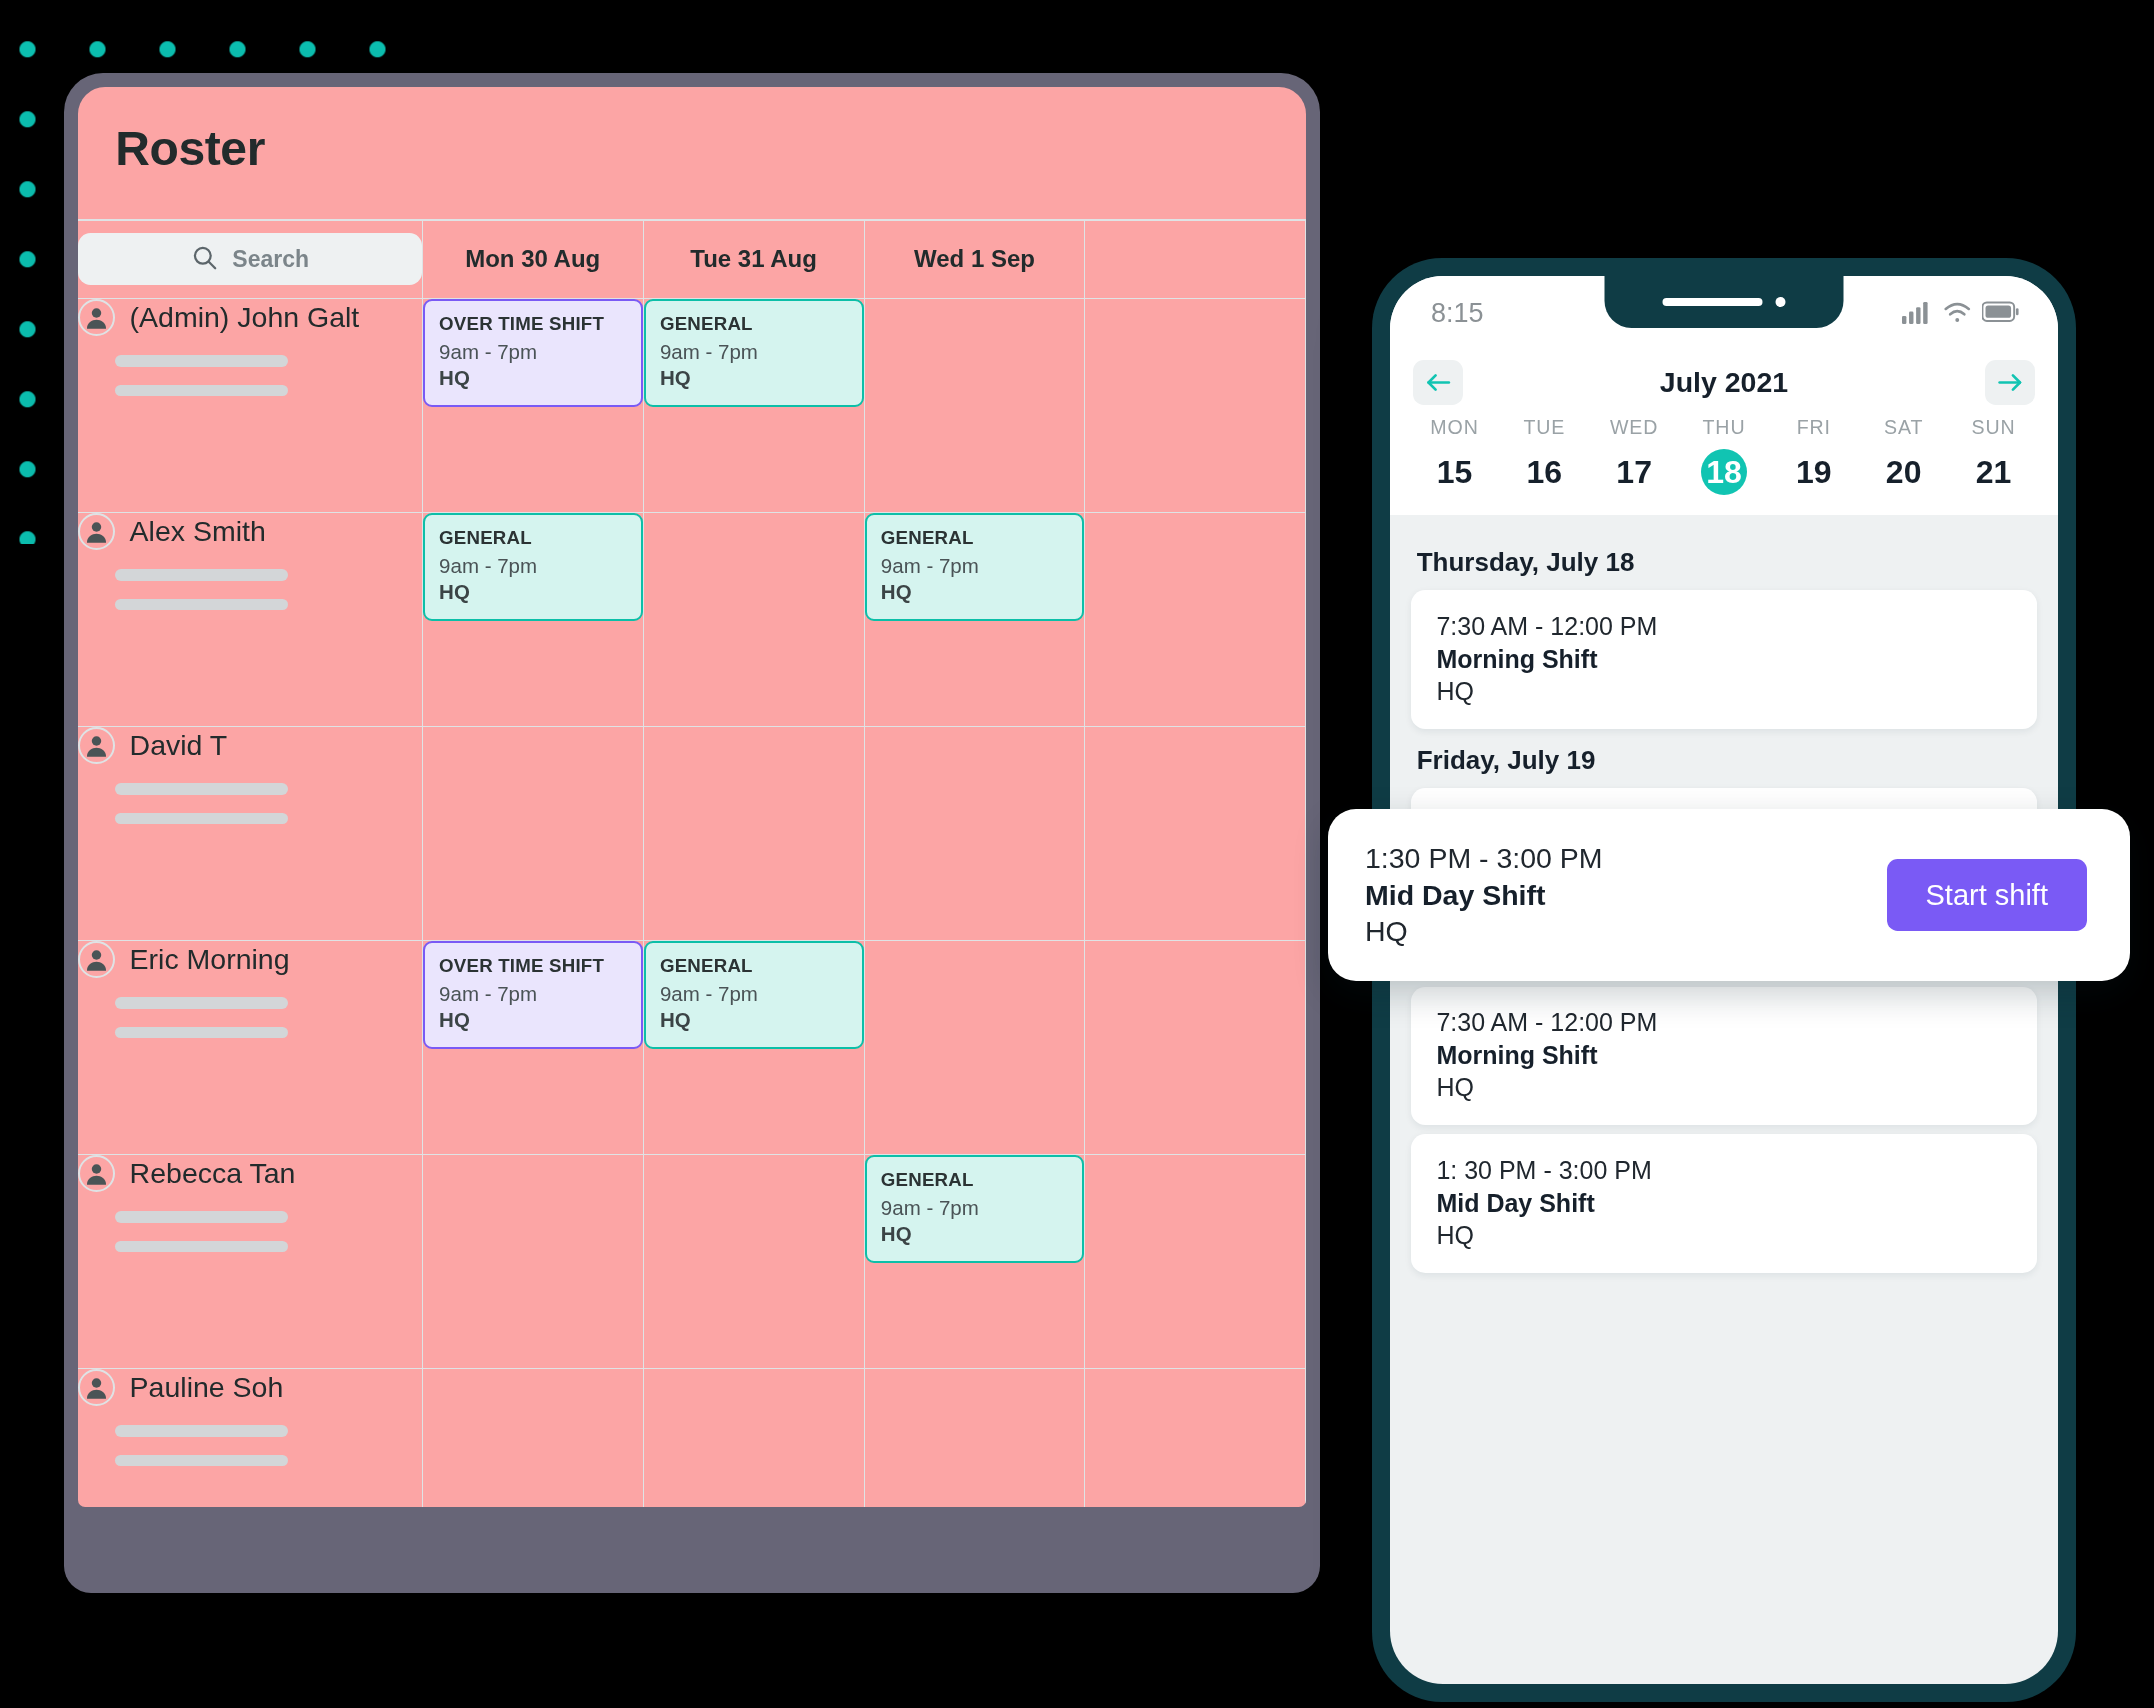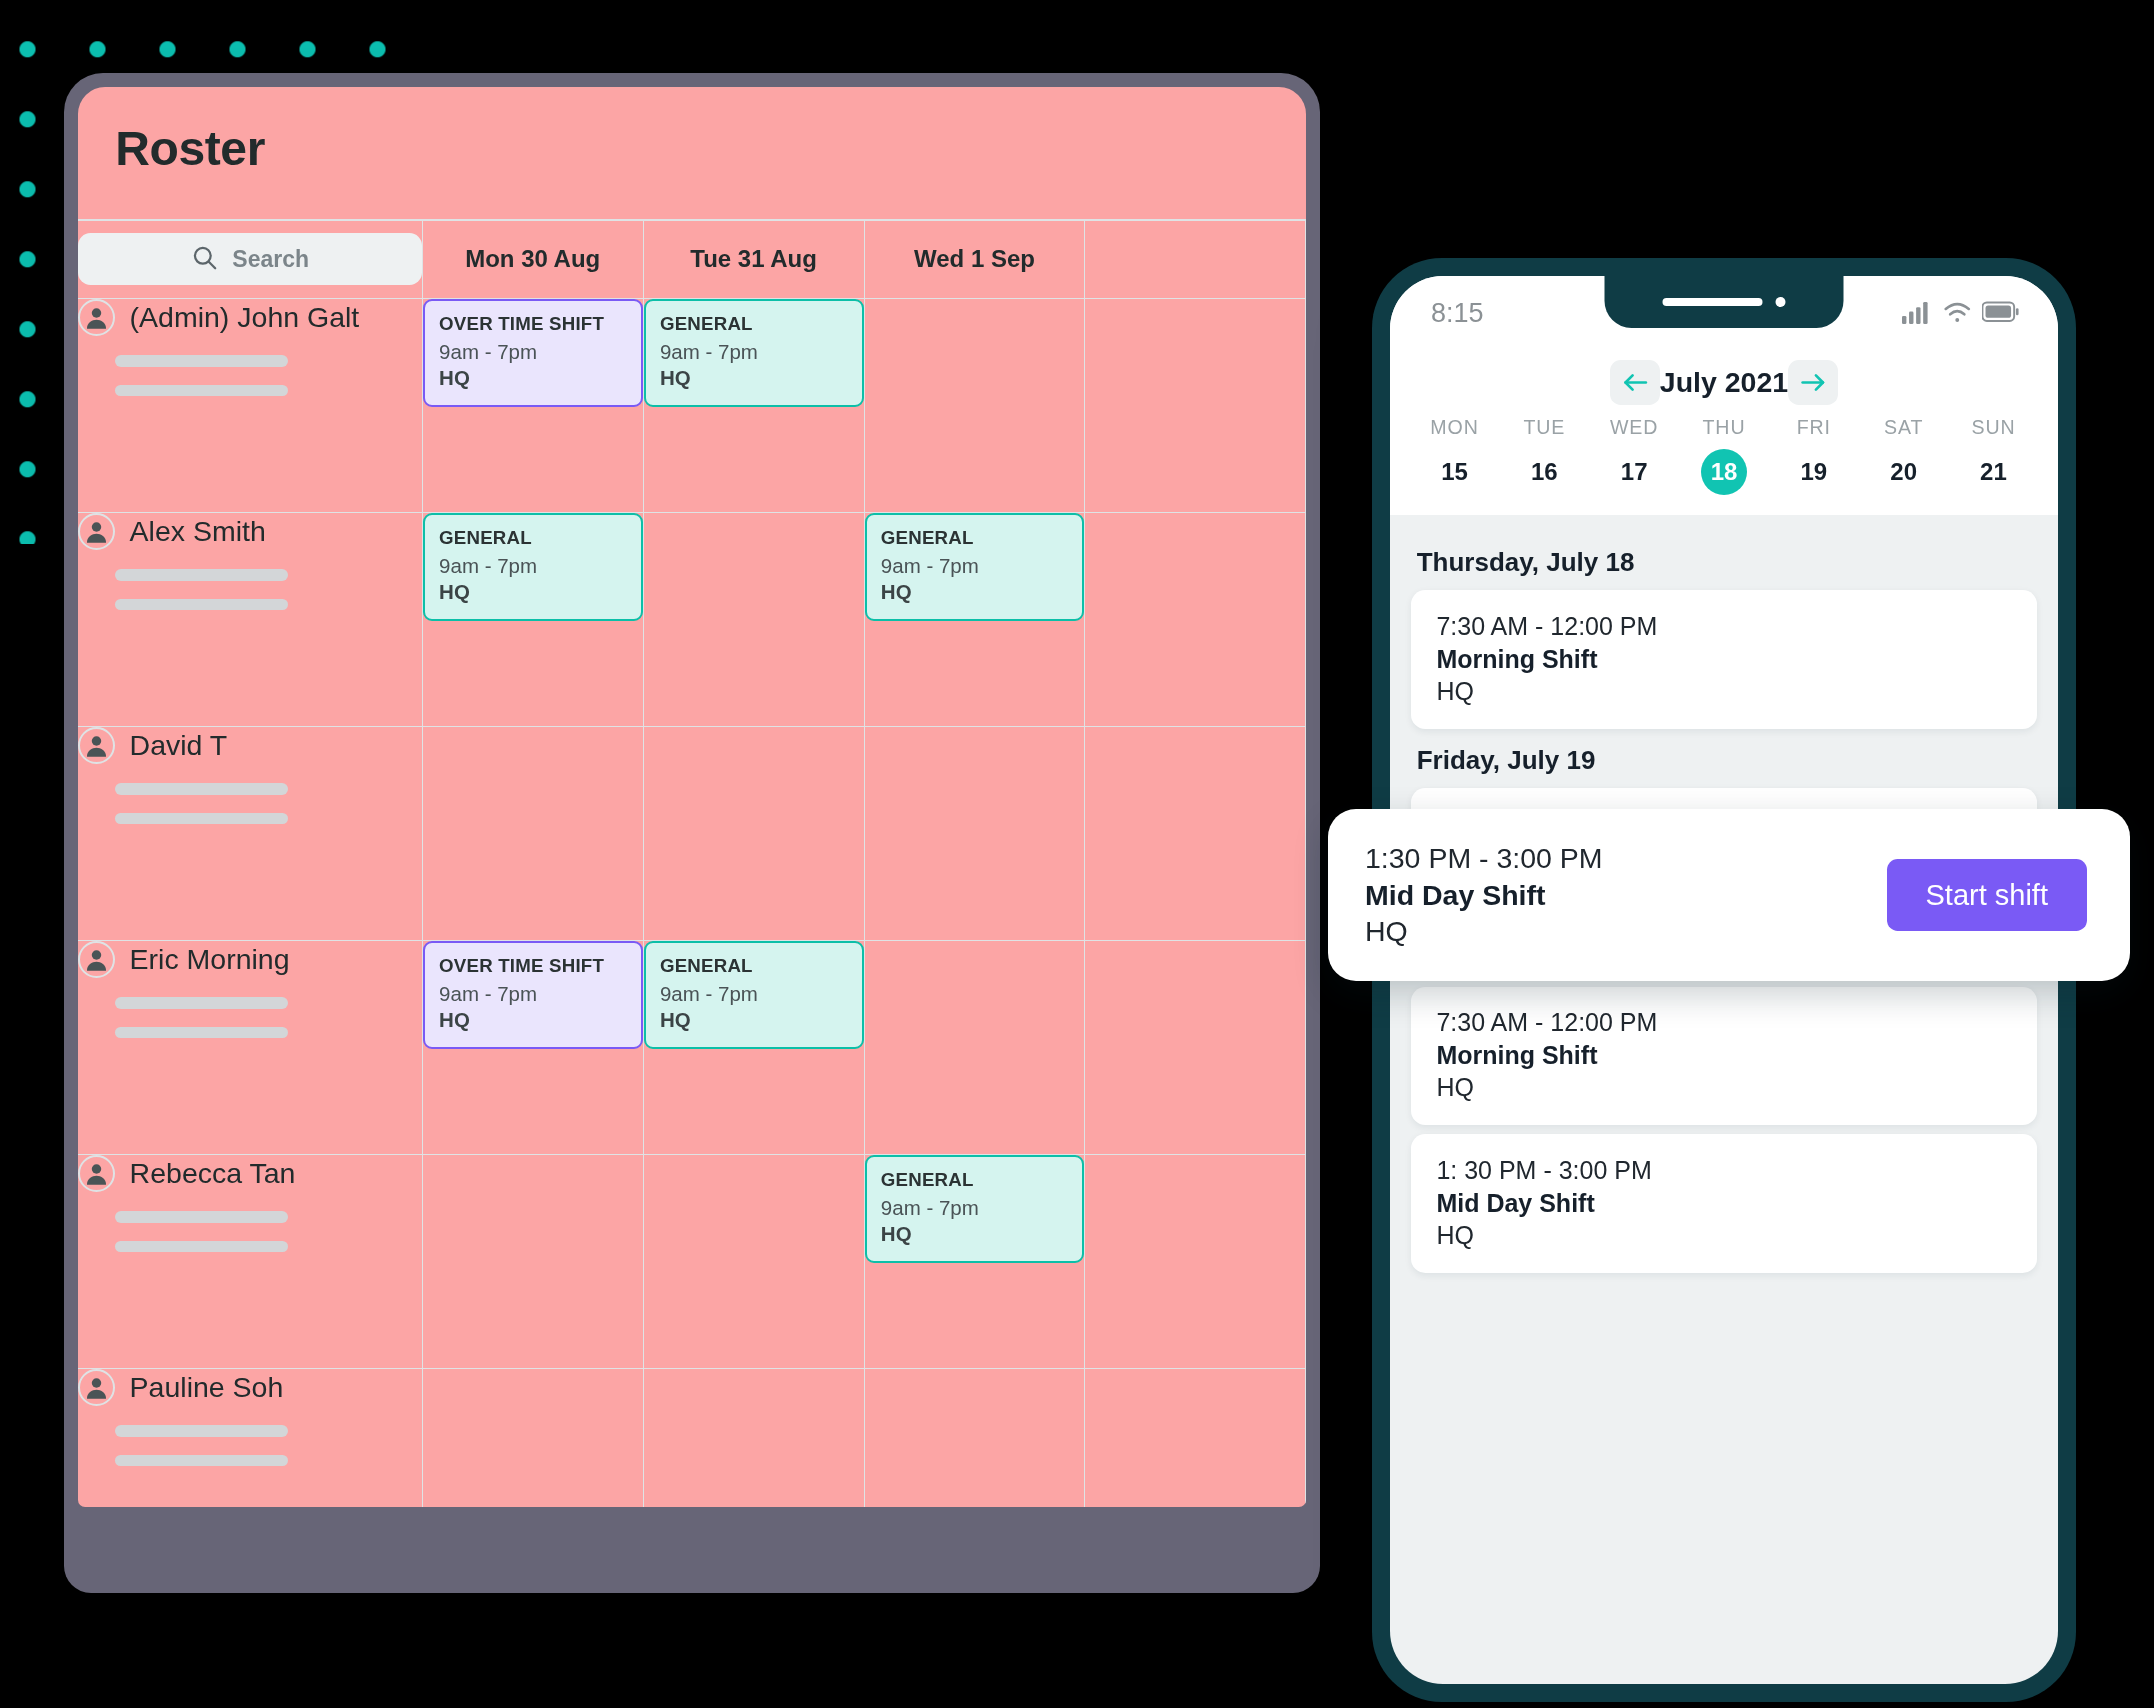--- a/index.html
+++ b/index.html
@@ -220,39 +220,39 @@
     color: #16202b;
     padding: 12.5px 0 27px 0;
     border-bottom: 1.8px solid #e6eaec;
   }
 
   .cal-bar {
     background: #ffffff;
     padding: 16px 23px 5.3px 23px;
     display: flex;
     align-items: center;
-    justify-content: center;
+    justify-content: space-between;
   }
   .nav-btn {
     width: 50px; height: 45px;
     background: #eef1f2;
     border-radius: 10.7px;
     display: flex; align-items: center; justify-content: center;
   }
   .cal-month { font-size: 28.5px; font-weight: bold; color: #16202b; }
 
   .week-strip {
     background: #ffffff;
     display: flex;
     padding: 5.3px 19.6px 19.6px 19.6px;
   }
   .wd { flex: 1; text-align: center; }
   .wd-label { font-size: 19.6px; color: #9aa2a6; letter-spacing: 0.9px; }
   .wd-num {
-    font-size: 24px; font-weight: bold; color: #16202b;
+    font-size: 32px; font-weight: bold; color: #16202b;
     margin-top: 10.7px;
     width: 46px; height: 46px; line-height: 46px;
     border-radius: 50%;
     display: inline-block;
   }
   .wd.sel .wd-num { background: #11c4b2; color: #ffffff; }
 
   .shift-list {
     background: #eef1f2;
     padding: 16px 21.4px 27px 21.4px;

